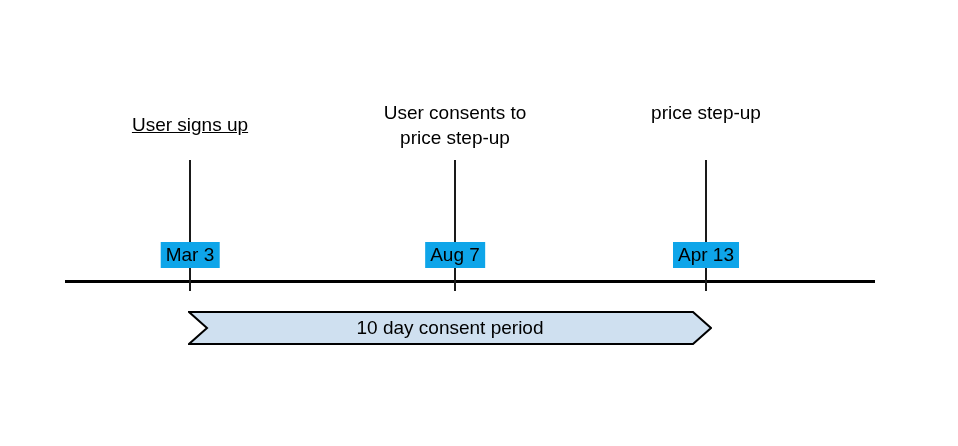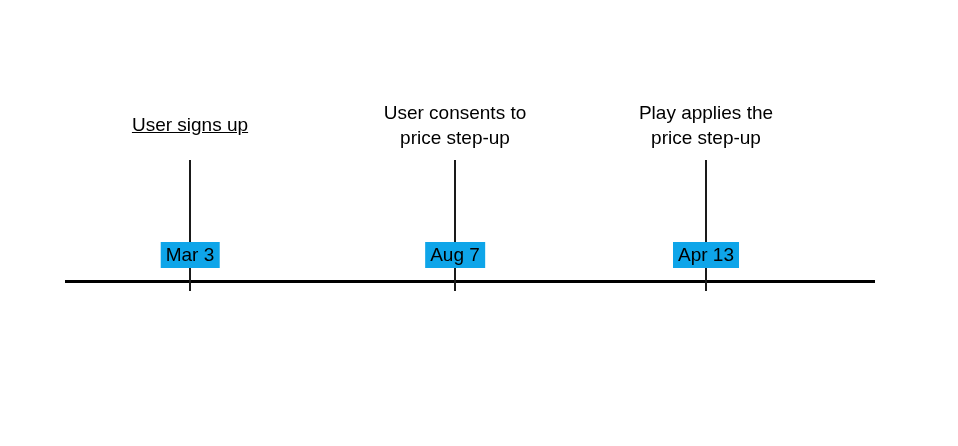--- a/index.html
+++ b/index.html
@@ -116,21 +116,26 @@
     <div class="event-caption caption-2line">
       <div>User consents to</div>
       <div>price step-up</div>
     </div>
     <div class="tick-line"></div>
     <div class="date-chip">Aug 7</div>
   </div>
 
   <div class="event" style="left:706px;">
     <div class="event-caption caption-2line">
-      <div>Play applies the</div>
       <div>price step-up</div>
     </div>
     <div class="tick-line"></div>
     <div class="date-chip">Apr 13</div>
   </div>
 
+  <div class="period-banner">
+    <svg viewBox="0 0 524 34" preserveAspectRatio="none">
+      <polygon points="1,1 505,1 523,17 505,33 1,33 19,17" fill="#cfe0f0" stroke="#000000" stroke-width="2" stroke-linejoin="miter"></polygon>
+    </svg>
+    <div class="period-label">10 day consent period</div>
+  </div>
 
 </div>
 
 </body></html>

